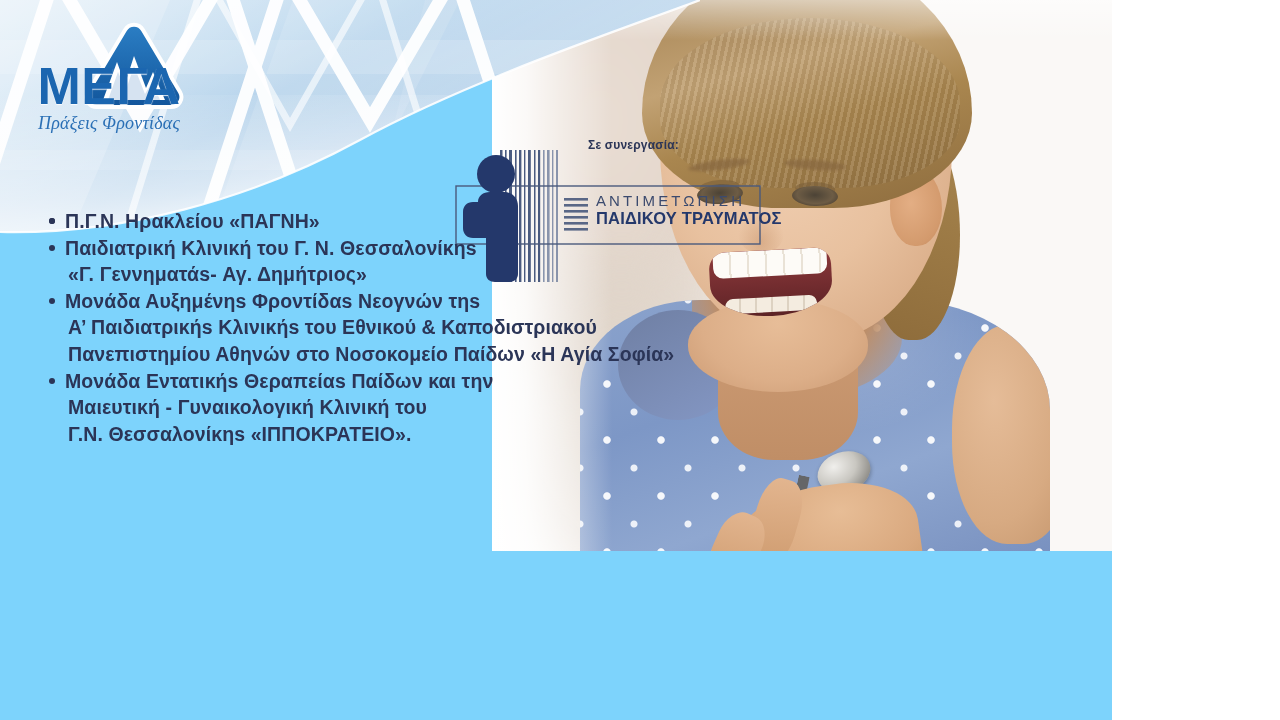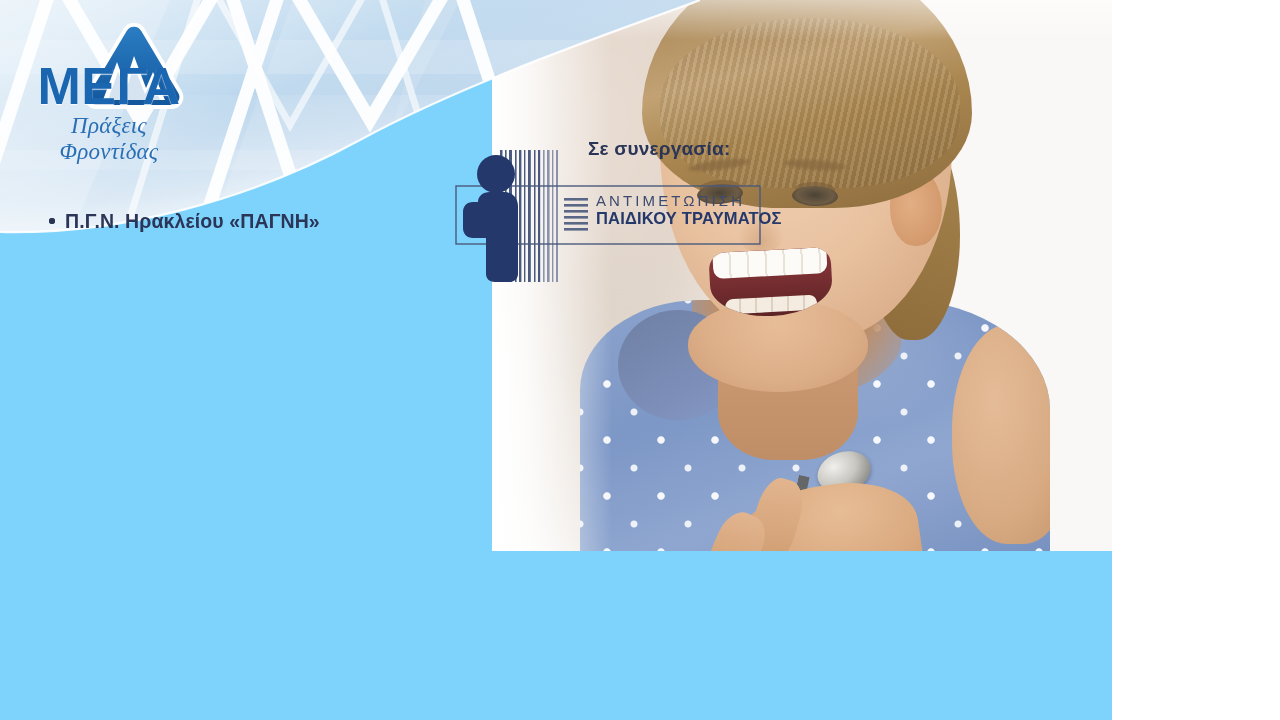--- a/index.html
+++ b/index.html
@@ -334,21 +334,21 @@
     position: absolute;
     left: 448px;
     top: 138px;
     width: 330px;
     height: 150px;
   }
   .partner-intro {
     position: absolute;
     left: 140px;
     top: 0;
-    font-size: 19px;
+    font-size: 12px;
     font-weight: bold;
     color: #2b3557;
     letter-spacing: 0.2px;
     white-space: nowrap;
   }
   .partner-logo {
     position: absolute;
     left: 0;
     top: 8px;
     width: 320px;
@@ -476,21 +476,21 @@
         <path d="M88,92 L125,30 C129,23 139,23 143,30 L180,92 C184,99 179,107 171,107 L97,107 C89,107 84,99 88,92 Z" fill="url(#badgeGrad)" stroke="#ffffff" stroke-width="4"></path>
 
         <path d="M103,100 L117,62 L125,84 L134,56 L146,88 L153,72 L165,100 Z" fill="#ffffff"></path>
         <path d="M108,100 L118,72 L126,90 L134,66 L145,94 L152,82 L160,100 Z" fill="#1b66b0" opacity="0.18"></path>
       </g>
     </svg>
 
     
     <div style="position:absolute; left:24px; top:56px; width:170px; text-align:center;">
       <div style="font-size:52px; font-weight:bold; color:#1b66b0; letter-spacing:0.5px; line-height:60px; text-shadow:0 1px 1px rgba(255,255,255,0.85);">ΜΕΓΑ</div>
-      <div style="font-family:'Liberation Serif', serif; font-style:italic; font-size:23px; color:#2a6fb5; margin-top:-3px; letter-spacing:0.2px;">Πράξεις Φροντίδας</div>
+      <div style="font-family:'Liberation Serif', serif; font-style:italic; font-size:18px; color:#2a6fb5; margin-top:-3px; letter-spacing:0.2px;">Πράξεις Φροντίδας</div>
     </div>
   </div>
 
   <div class="partner">
     <div class="partner-intro">Σε συνεργασία:</div>
 
     <div class="partner-logo">
       <svg width="320" height="140" viewBox="0 0 320 140" xmlns="http://www.w3.org/2000/svg">
 
         <g>
@@ -539,17 +539,34 @@
 
   <div class="support-block">
     <ul class="support-list">
       <li>
         <span class="bullet"></span>
       </li>
       <li>
         <span class="bullet"></span>
         <span>Π.Γ.Ν. Ηρακλείου «ΠΑΓΝΗ»</span>
       </li>
+      <li>
+        <span class="bullet"></span>
+        <span>Παιδιατρική Κλινική του Γ. Ν. Θεσσαλονίκηs</span>
+        <span class="cont">«Γ. Γεννηματάs- Αγ. Δημήτριος»</span>
+      </li>
+      <li>
+        <span class="bullet"></span>
+        <span>Μονάδα Αυξημένηs Φροντίδαs Νεογνών τηs</span>
+        <span class="cont">Α’ Παιδιατρικήs Κλινικήs του Εθνικού &amp; Καποδιστριακού</span>
+        <span class="cont">Πανεπιστημίου Αθηνών στο Νοσοκομείο Παίδων «Η Αγία Σοφία»</span>
+      </li>
+      <li>
+        <span class="bullet"></span>
+        <span>Μονάδα Εντατικήs Θεραπείαs Παίδων και την</span>
+        <span class="cont">Μαιευτική - Γυναικολογική Κλινική του</span>
+        <span class="cont">Γ.Ν. Θεσσαλονίκηs «ΙΠΠΟΚΡΑΤΕΙΟ».</span>
+      </li>
     </ul>
   </div>
 
 
 </div>
 
 </body></html>

